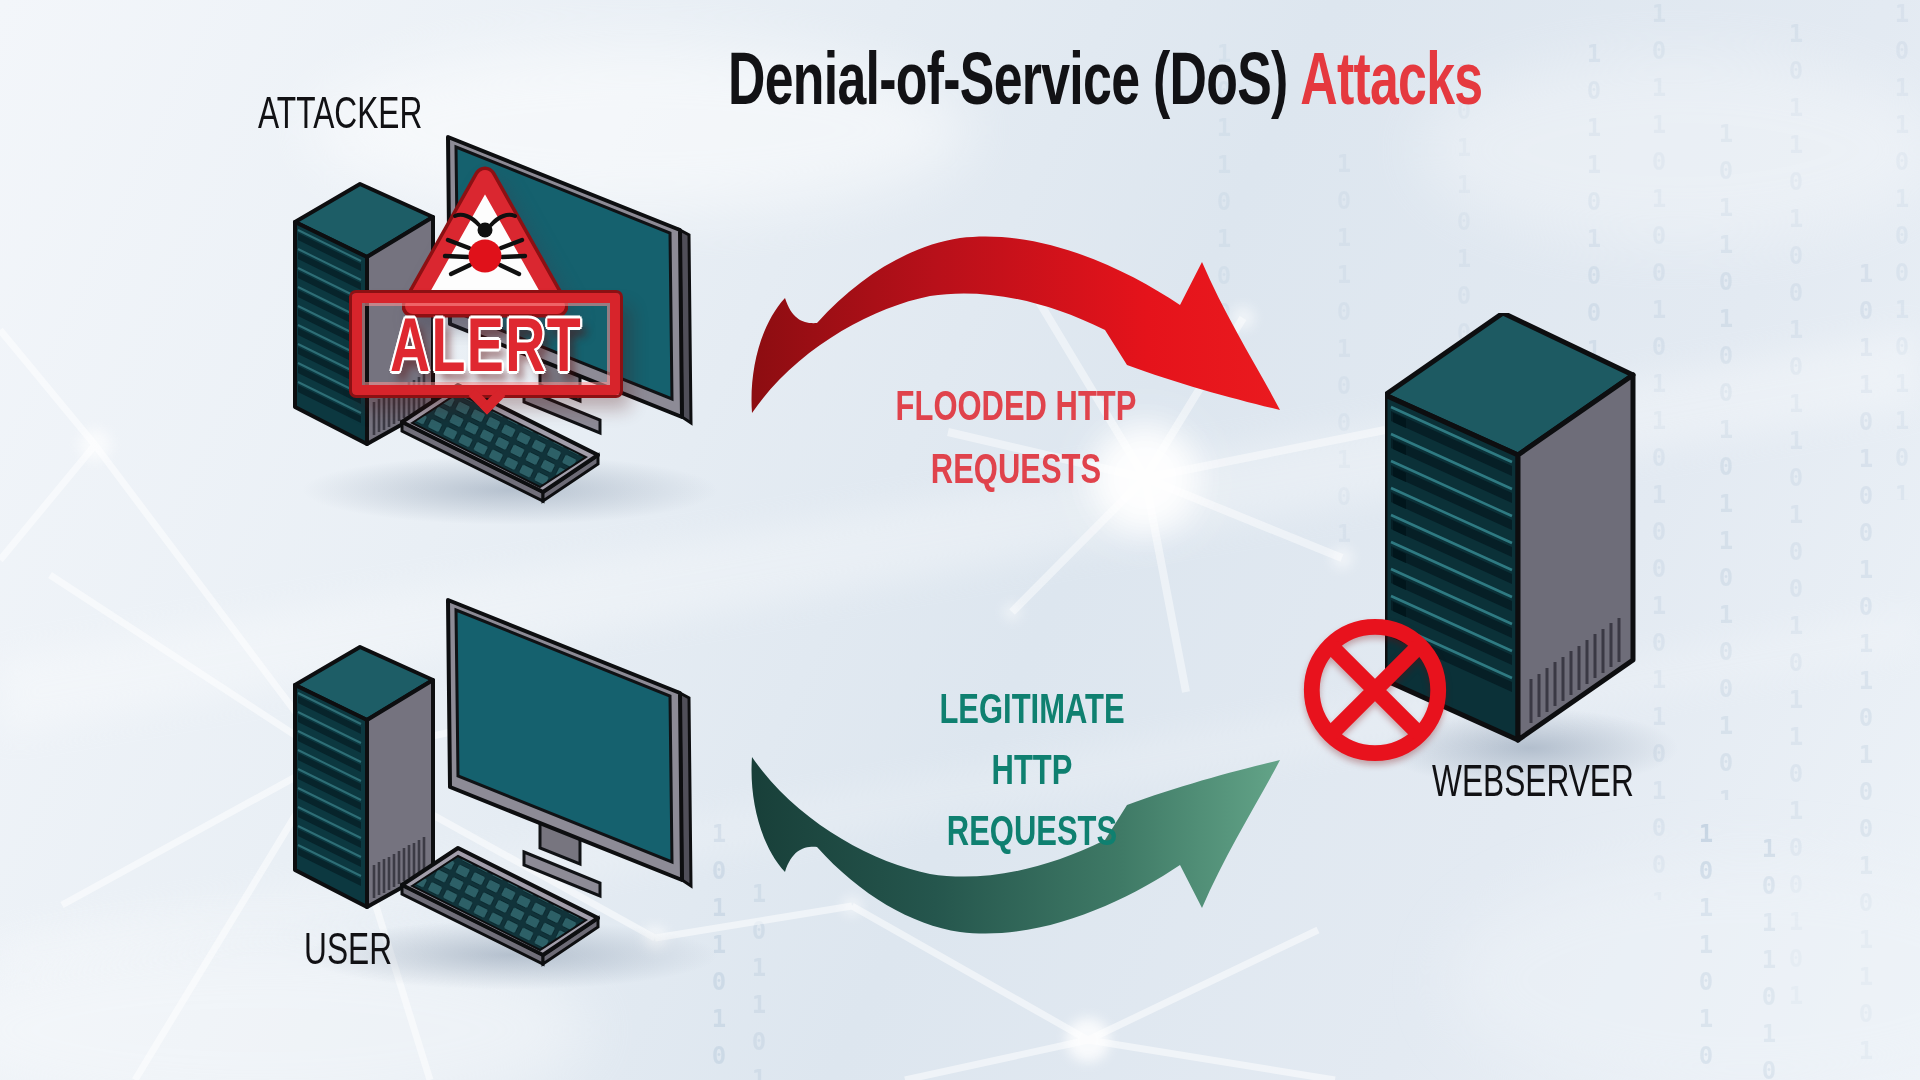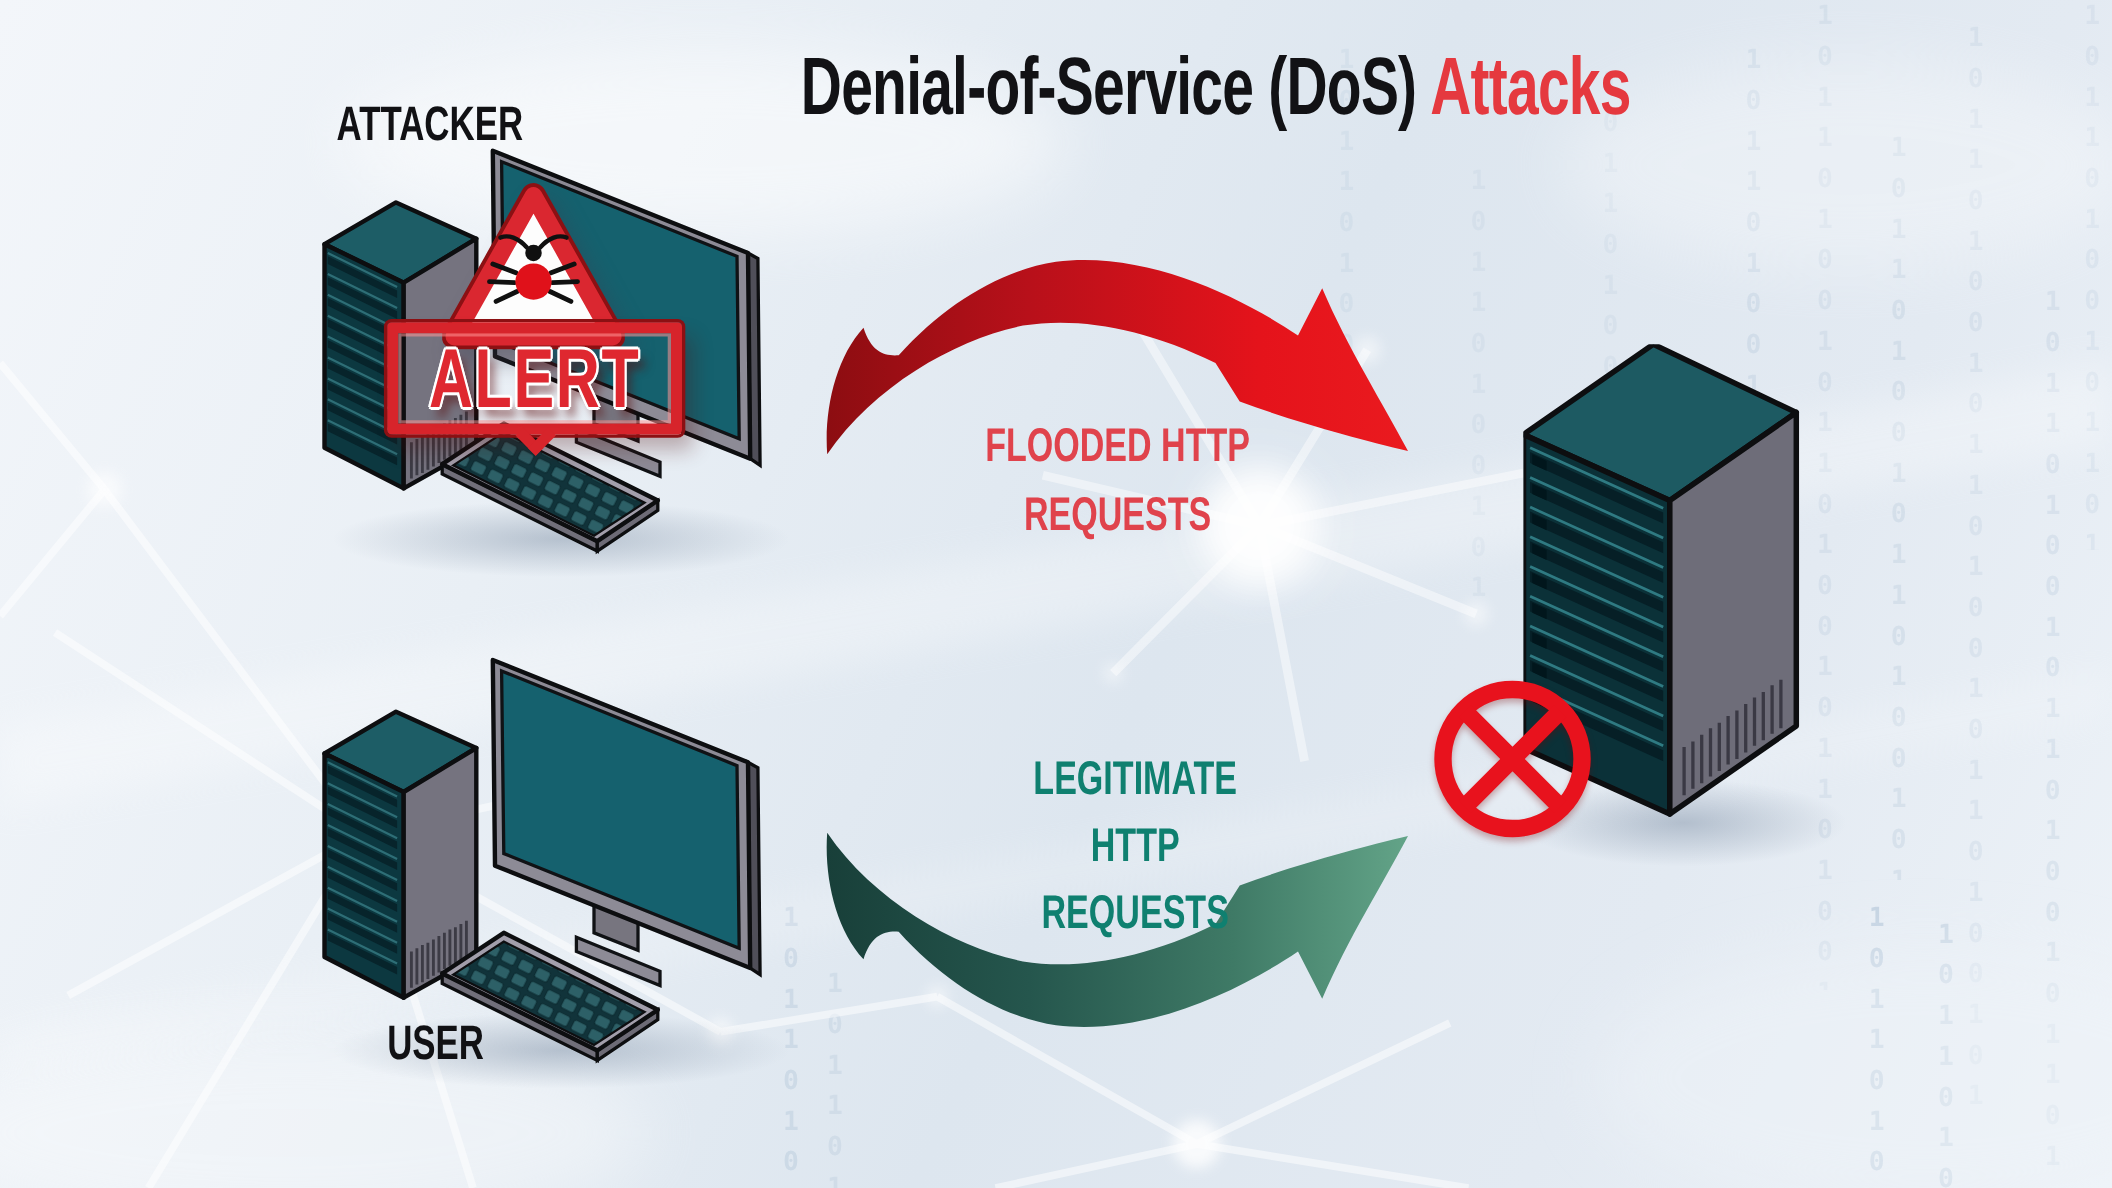--- a/index.html
+++ b/index.html
@@ -12,21 +12,21 @@
        font-family:"DejaVu Sans Mono",monospace;font-weight:700;font-size:24px;
        letter-spacing:9px;color:#6f93b5;user-select:none;white-space:nowrap;}
   
   .cond{display:inline-block;transform:scaleX(.72);transform-origin:left top;white-space:nowrap;}
   
   .title{position:absolute;left:728px;top:36px;font-size:74px;font-weight:800;
          letter-spacing:-1px;transform:scaleX(.70);transform-origin:left top;white-space:nowrap;z-index:6;}
   .title .t-black{color:#121215;}
   .title .t-red{color:#e5393f;margin-left:18px;}
   
-  .node-label{position:absolute;font-size:44px;font-weight:700;color:#111114;z-index:6;margin-left:48px;}
+  .node-label{position:absolute;font-size:44px;font-weight:400;color:#111114;z-index:6;}
   
   .flow-label{position:absolute;width:360px;text-align:center;font-size:43px;font-weight:800;
               transform:scaleX(.72);transform-origin:center top;z-index:6;}
   .flow-label .l1,.flow-label .l2{display:block;}
   .flow-red{left:836px;top:374px;color:#e0434c;line-height:63px;}
   .flow-teal{left:852px;top:678px;color:#0f8070;line-height:61px;}
   
   .alert-bubble{position:absolute;left:352px;top:293px;width:248px;height:82px;z-index:5;
                 border:10px solid #d7242b;border-radius:4px;
                 box-shadow:0 0 0 3px #8c1013, inset 0 0 0 3px rgba(255,150,150,.55), 10px 14px 18px rgba(80,15,15,.30);}
@@ -194,20 +194,23 @@
   <div class="title">
     <span class="t-black">Denial-of-Service (DoS)</span><span class="t-red">Attacks</span>
   </div>
 
   <div class="node-label" style="left:258px;top:88px">
     <span class="cond">ATTACKER</span>
   </div>
   <div class="node-label" style="left:304px;top:924px">
     <span class="cond">USER</span>
   </div>
+  <div class="node-label" style="left:1432px;top:756px">
+    <span class="cond">WEBSERVER</span>
+  </div>
 
   <div class="flow-label flow-red">
     <span class="l1">FLOODED HTTP</span>
     <span class="l2">REQUESTS</span>
   </div>
   <div class="flow-label flow-teal">
     <span class="l1">LEGITIMATE HTTP</span>
     <span class="l2">REQUESTS</span>
   </div>
 

